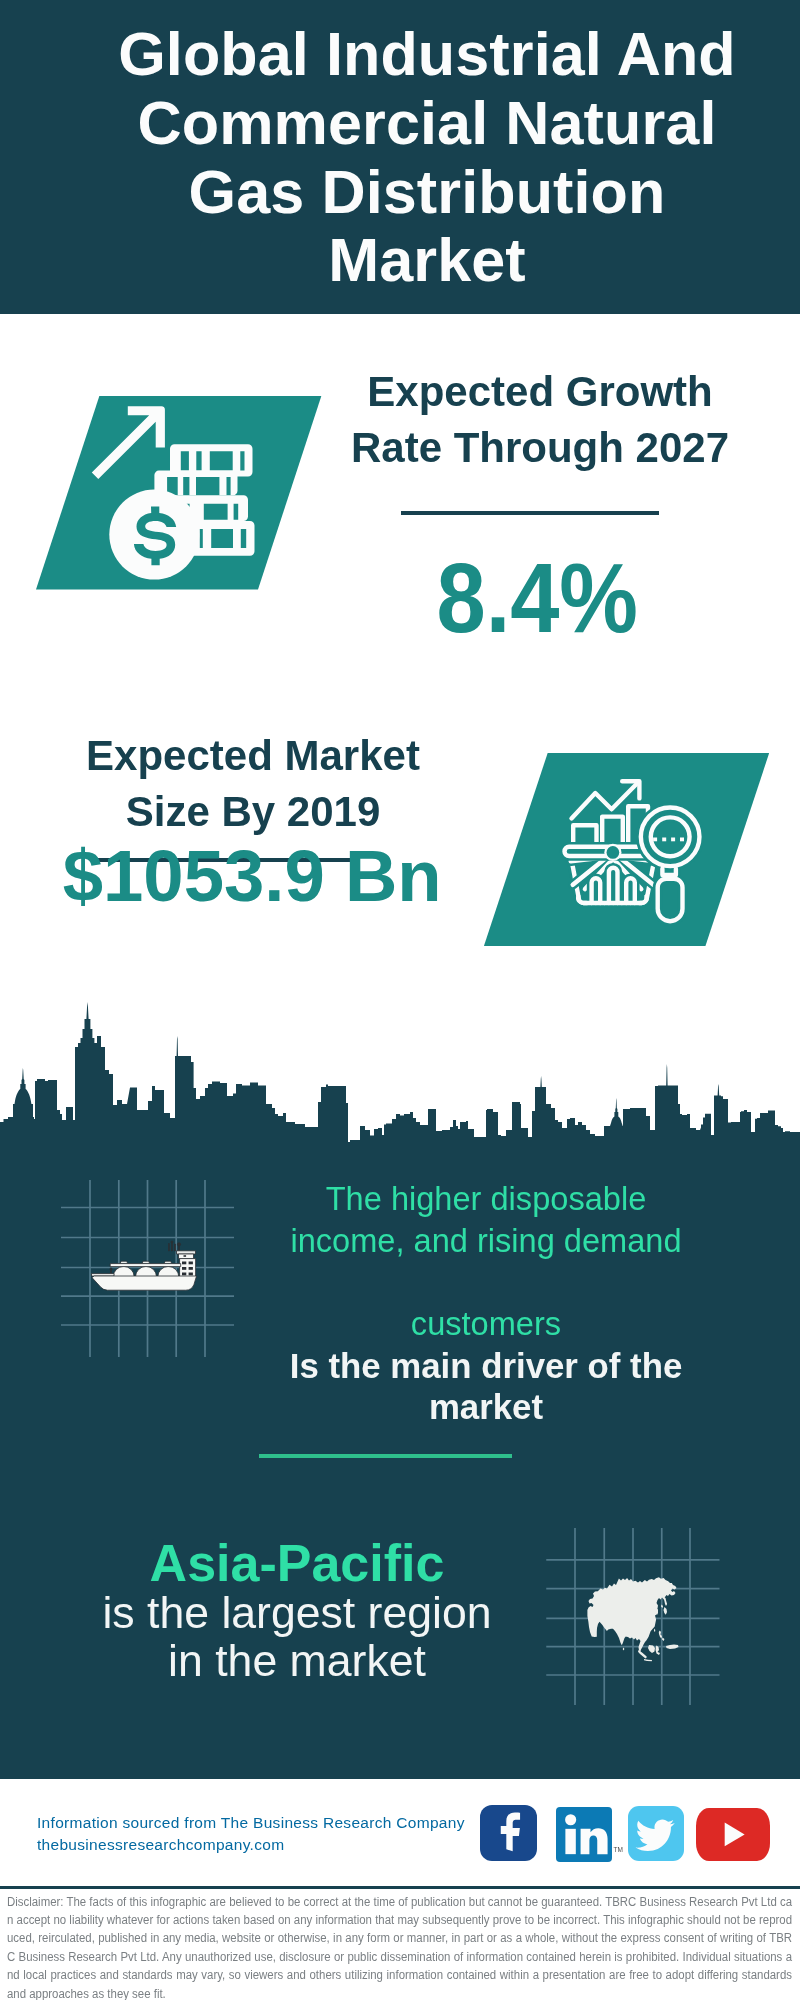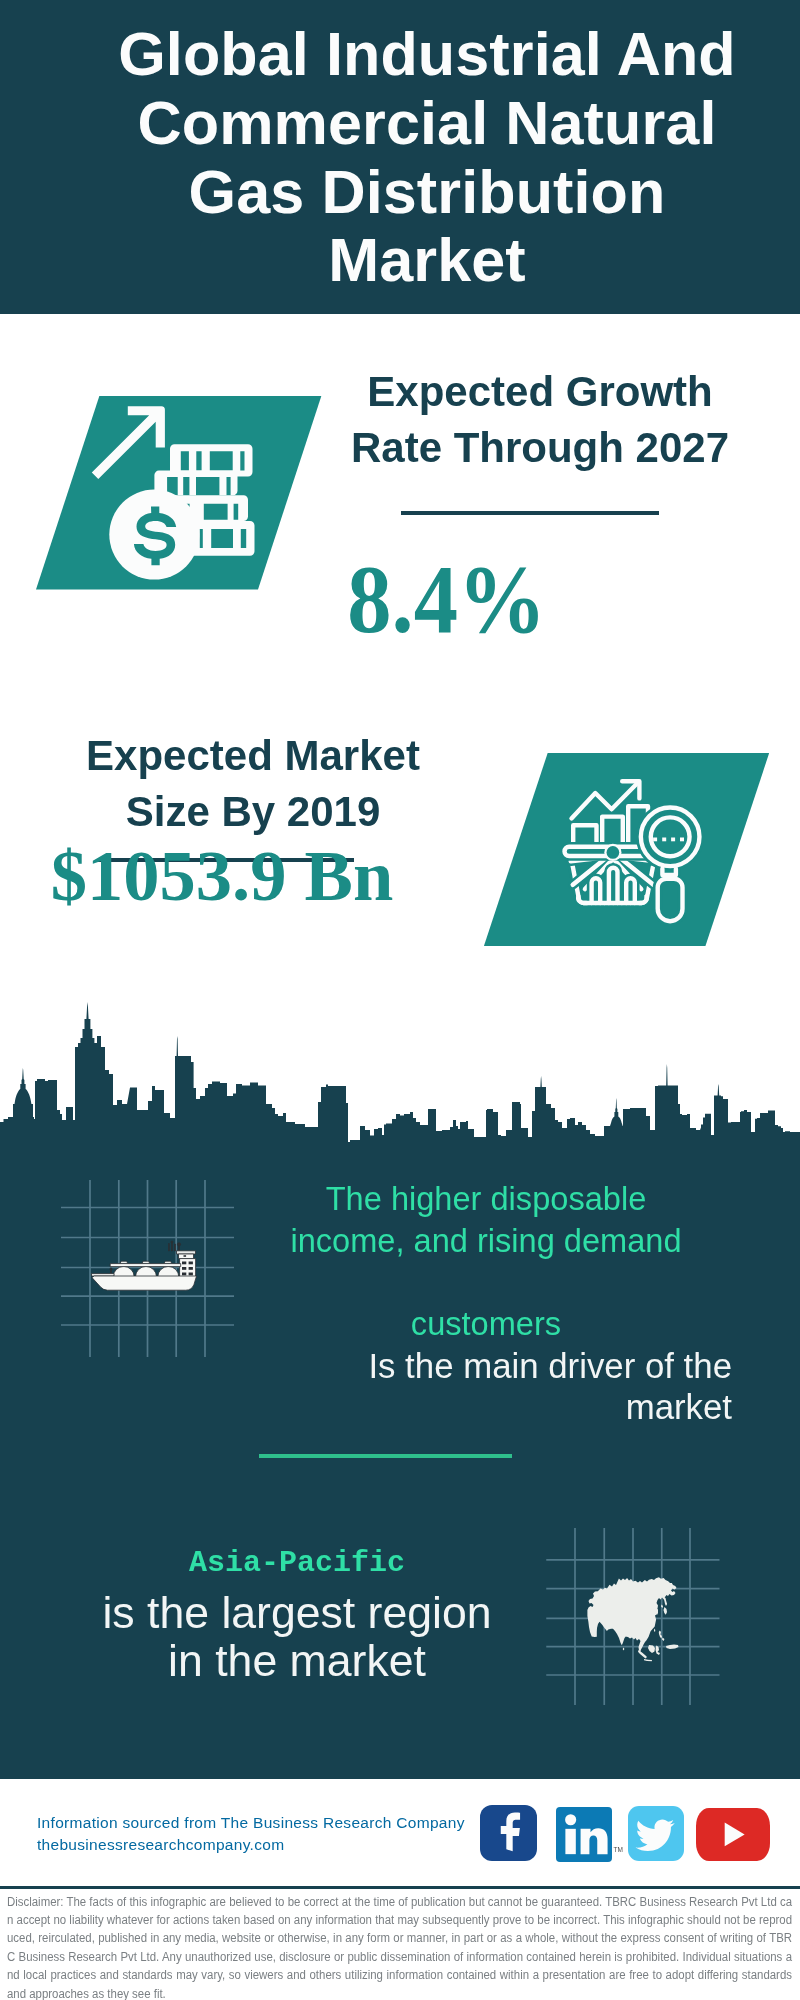--- a/index.html
+++ b/index.html
@@ -8,40 +8,40 @@
   .header{position:absolute;left:0;top:0;width:800px;height:314px;background:#17414f;padding-left:27px;}
   .header h1{margin:0;color:#fbfcfc;font-size:61.1px;font-weight:bold;text-align:center;line-height:68.8px;padding-top:20px;letter-spacing:0.1px;}
 
   
   .para{position:absolute;background:#1b8c86;}
   .panel{position:absolute;left:0;top:1142px;width:800px;height:637px;background:#17414f;}
   .skyline{position:absolute;left:0;top:0;width:800px;height:2000px;pointer-events:none;}
   .grid-svg,.ship-svg{position:absolute;}
   .driver-text{position:absolute;left:240px;top:1178px;width:492px;text-align:center;}
   .driver-text .g{color:#2fdfa6;font-size:32.6px;font-weight:normal;line-height:41.6px;}
-  .driver-text .w{color:#f2f5f5;font-size:34.8px;font-weight:normal;line-height:40.8px;margin-top:2px;text-align:right;}
+  .driver-text .w{color:#f2f5f5;font-size:34.8px;font-weight:bold;line-height:40.8px;margin-top:2px;}
   .green-rule{position:absolute;background:#2fbf8c;height:4px;}
   .asia-svg{position:absolute;}
   .asia-text{position:absolute;left:97px;top:1538px;width:400px;text-align:center;}
-  .asia-text .g{color:#2fdfa6;font-size:30px;font-weight:bold;line-height:50.6px;font-family:Liberation Mono, monospace;}
+  .asia-text .g{color:#2fdfa6;font-size:52px;font-weight:bold;line-height:50.6px;}
   .asia-text .w{color:#f2f5f5;font-size:44.6px;font-weight:normal;line-height:48px;}
   .src{position:absolute;left:37px;top:1812px;color:#0369a1;font-size:15.5px;line-height:21.9px;letter-spacing:0.3px;}
   .soc{position:absolute;display:block;border-radius:5px;}
   .soc svg{width:100%;height:100%;display:block;}
   .fb{background:#18488c;border-radius:12px;}
   .li{background:#0c7ab5;border-radius:4px;}
   .tw{background:#4ec6ef;border-radius:11px;}
   .yt{background:#dd2925;border-radius:13px/18px;}
   .tm{position:absolute;left:613.5px;top:1846px;color:#4a4a4a;font-size:6.5px;}
   .disc-line{position:absolute;left:0;top:1886px;width:800px;height:3px;background:#17414f;}
   .disclaimer{position:absolute;left:7px;top:1892.5px;width:845px;color:#7b8084;font-size:12.3px;line-height:18.4px;text-align:justify;word-break:break-all;transform:scaleX(0.929);transform-origin:0 0;}
   
   .stat-head{position:absolute;color:#17414f;font-size:42px;font-weight:bold;text-align:center;line-height:55.5px;}
   .stat-rule{position:absolute;background:#17414f;height:4px;}
-  .stat-val{position:absolute;color:#1b8c86;font-weight:bold;font-family:Liberation Serif, serif;}
+  .stat-val{position:absolute;color:#1b8c86;font-weight:bold;text-align:center;}
 </style>
 </head>
 <body>
 
 <div class="page">
   <div class="header">
     <h1><span>Global Industrial And</span><br><span>Commercial Natural</span><br><span>Gas Distribution</span><br><span>Market</span></h1>
   </div>
 
   <div class="para" style="left:36px;top:395.5px;width:285.5px;height:194px;clip-path:polygon(63.5px 0,285.5px 0,222px 194px,0 194px);">

